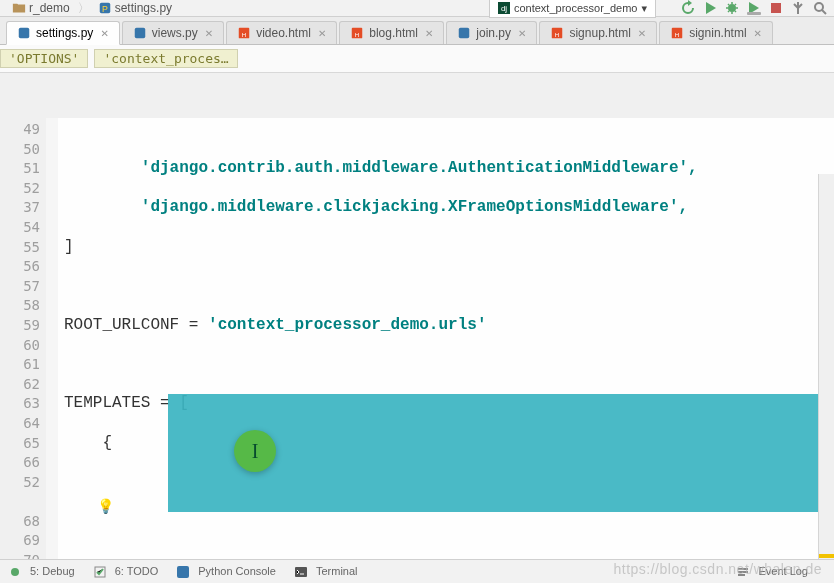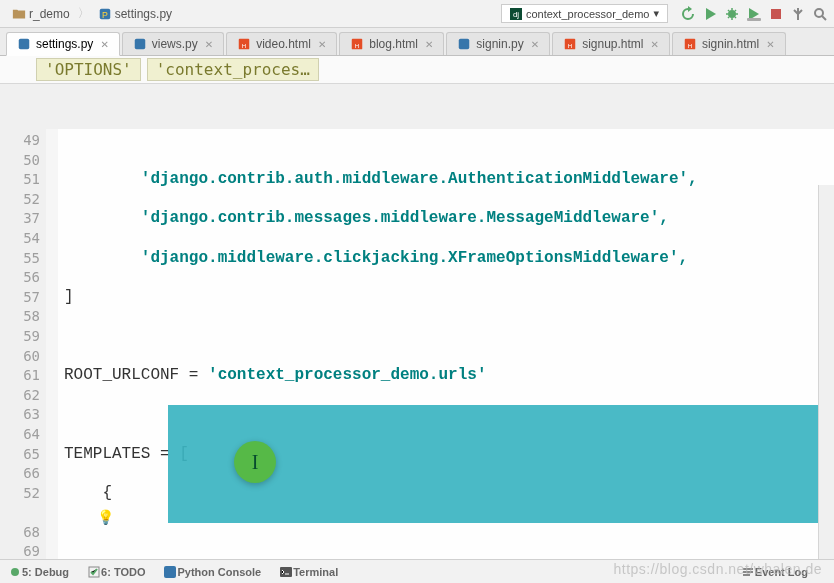--- a/index.html
+++ b/index.html
@@ -1,46 +1,46 @@
 <!DOCTYPE html>
 <html><head>
 <meta charset="utf-8">
 <style>
 * { margin: 0; padding: 0; box-sizing: border-box; }
 body { font-family: "Segoe UI", Arial, sans-serif; font-size: 12px; background: #f0f0f0; width: 834px; height: 583px; overflow: hidden; position: relative; }
-.topbar { height: 28px; background: #f2f2f2; display: flex; align-items: center; border-bottom: 1px solid #d0d0d0; padding: 0 6px; }
+.topbar { height: 17px; background: #f2f2f2; display: flex; align-items: center; border-bottom: 1px solid #d0d0d0; padding: 0 6px; }
 .breadcrumb { display: flex; align-items: center; gap: 2px; flex: 1; }
 .bc { display: flex; align-items: center; gap: 3px; color: #555; padding: 2px 6px; cursor: pointer; }
 .bc-icon { width: 14px; height: 14px; display: inline-block; }
 .sep { color: #bbb; }
-.right-combo { display: flex; align-items: center; gap: 4px; }
+.right-combo { display: flex; align-items: center; gap: 16px; }
 .combo { background: #fff; border: 1px solid #ccc; padding: 2px 8px; font-size: 11px; color: #444; display: flex; align-items: center; gap: 4px; }
 .toolbar-icons { display: flex; gap: 6px; margin-left: 8px; align-items: center; }
 .tb-icon { width: 16px; height: 16px; cursor: pointer; }
 .tabs { height: 28px; background: #ececec; display: flex; align-items: flex-end; border-bottom: 1px solid #c0c0c0; padding-left: 6px; }
 .tab { display: flex; align-items: center; gap: 5px; padding: 4px 10px; border-top: 1px solid #c9c9c9; border-left: 1px solid #c9c9c9; border-right: 1px solid #c9c9c9; background: #e4e4e4; margin-right: 2px; font-size: 12px; color: #555; cursor: pointer; border-radius: 3px 3px 0 0; position: relative; }
 .tab.active { background: #fefefe; color: #000; border-bottom: 1px solid #fefefe; margin-bottom: -1px; font-weight: 500; }
 .tab .close { font-size: 10px; color: #999; margin-left: 2px; }
 .tab .py-icon { width: 14px; height: 14px; }
 .tab .html-icon { width: 14px; height: 14px; }
-.crumbs { height: 28px; background: #fafafa; display: flex; align-items: center; padding-left: 36px; border-bottom: 1px solid #d8d8d8; font-family: "Consolas", monospace; font-size: 16px; gap: 6px; }
+.crumbs { height: 28px; background: #fafafa; display: flex; align-items: center; border-bottom: 1px solid #d8d8d8; font-family: "Consolas", monospace; font-size: 13px; gap: 6px; }
 .crumb { background: #f0f0d0; border: 1px solid #d0d0b0; padding: 1px 8px; color: #7a7a2e; }
 .editor { display: flex; height: 470px; position: relative; background: #fefefe; margin-top: 45px; }
 .gutter { width: 46px; background: #f0f0f0; text-align: right; padding: 2px 6px 2px 2px; font-family: Consolas, monospace; font-size: 14px; color: #9e9e9e; position: relative; }
 .gutter .ln { height: 19.6px; line-height: 19.6px; }
 .fold-marks { width: 12px; background: #f6f6f6; position: relative; }
 .code { flex: 1; font-family: Consolas, "Courier New", monospace; font-size: 16px; line-height: 19.6px; padding: 2px 0 2px 6px; position: relative; white-space: pre; overflow: hidden; background: #fefefe; }
 .code-line { height: 19.6px; }
 .hl-block { position: absolute; background: #3bb4c1; opacity: 0.92; }
 .c-str { color: #008080; font-weight: bold; }
 .c-plain { color: #333; }
 .cursor-dot { position: absolute; left: 234px; top: 312px; width: 42px; height: 42px; background: #56b947; border-radius: 50%; display: flex; align-items: center; justify-content: center; z-index: 5; box-shadow: 0 2px 6px rgba(0,0,0,0.25); color: #064c2e; font-family: serif; font-size: 20px; }
 .bulb { position: absolute; left: 97px; top: 380px; font-size: 14px; z-index: 3; }
 .bottom { position: absolute; bottom: 0; left: 0; right: 0; height: 24px; background: #f2f2f2; border-top: 1px solid #d0d0d0; display: flex; align-items: center; padding: 0 8px; font-size: 11px; color: #666; }
-.btab { display: flex; align-items: center; gap: 0; margin-right: 18px; cursor: pointer; font-weight: bold; }
+.btab { display: flex; align-items: flex-start; gap: 8px; margin-right: 18px; cursor: pointer; }
 .btab .b-icon { width: 14px; height: 14px; }
 .bottom-right { margin-left: auto; display: flex; align-items: center; gap: 10px; }
 .sidebar-r { position: absolute; right: 0; top: 56px; width: 16px; height: 470px; background: #f0f0f0; border-left: 1px solid #d5d5d5; }
 .sb-mark { width: 100%; height: 4px; background: #f2c200; margin-top: 380px; }
 .watermark { position: absolute; right: 12px; bottom: 6px; font-size: 14px; color: rgba(180,180,180,.7); letter-spacing: .5px; z-index: 10; }
 </style>
 </head>
 <body>
 
 <div class="topbar">
@@ -127,21 +127,21 @@
         <rect fill="#e44d26" x="2" y="2" width="12" height="12" rx="1"></rect>
         <text x="8" y="12" font-size="7" fill="#fff" text-anchor="middle">H</text>
       </svg>
     <span>blog.html</span>
     <span class="close">✕</span>
   </div>
   <div class="tab">
     <svg class="py-icon" viewBox="0 0 16 16">
         <rect fill="#3776ab" x="2" y="2" width="12" height="12" rx="2"></rect>
       </svg>
-    <span>signin.py</span>
+    <span>join.py</span>
     <span class="close">✕</span>
   </div>
   <div class="tab">
     <svg class="html-icon" viewBox="0 0 16 16">
         <rect fill="#e44d26" x="2" y="2" width="12" height="12" rx="1"></rect>
         <text x="8" y="12" font-size="7" fill="#fff" text-anchor="middle">H</text>
       </svg>
     <span>signup.html</span>
     <span class="close">✕</span>
   </div>
@@ -185,21 +185,20 @@
     <div class="ln">68</div>
       <div class="ln">69</div>
       <div class="ln">70</div>
       <div class="ln">71</div>
       <div class="ln">72</div>
   </div>
   <div class="fold-marks"></div>
   <div class="code">
 <div class="hl-block" style="left:110px; top:276px; right:0; height:118px;"></div>
 <div class="code-line"><span class="c-str">        'django.contrib.auth.middleware.AuthenticationMiddleware',</span></div>
-<div class="code-line"><span class="c-str">        'django.contrib.messages.middleware.MessageMiddleware',</span></div>
 <div class="code-line"><span class="c-str">        'django.middleware.clickjacking.XFrameOptionsMiddleware',</span></div>
 <div class="code-line"><span class="c-plain">]</span></div>
 <div class="code-line"><span class="c-plain"></span></div>
 <div class="code-line"><span class="c-plain">ROOT_URLCONF = </span><span class="c-str">'context_processor_demo.urls'</span></div>
 <div class="code-line"><span class="c-plain"></span></div>
 <div class="code-line"><span class="c-plain">TEMPLATES = [</span></div>
 <div class="code-line"><span class="c-plain">    {</span></div>
 
 
 

